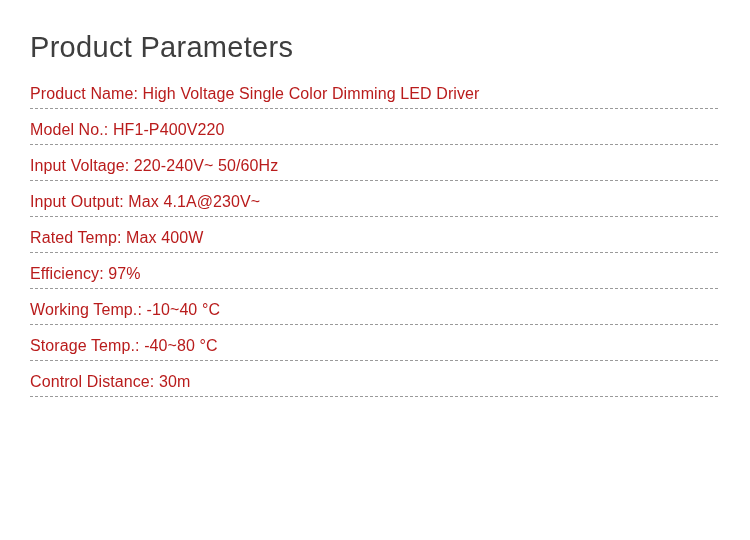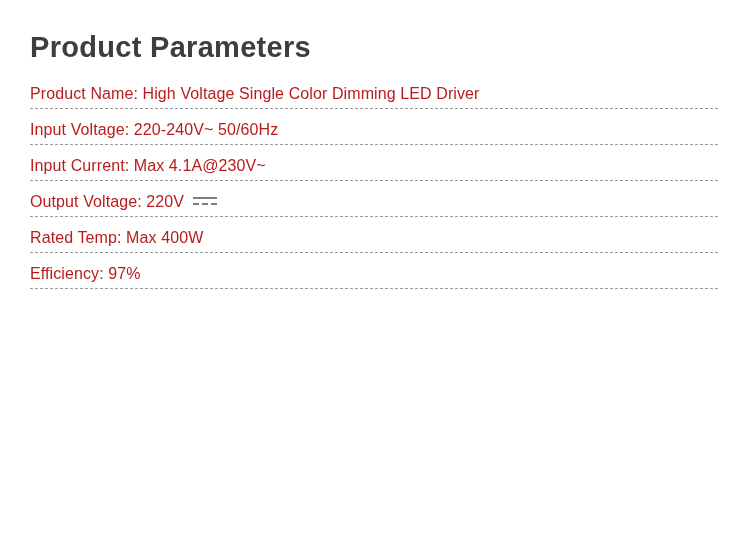--- a/index.html
+++ b/index.html
@@ -16,21 +16,21 @@
   }
   .content {
     position: absolute;
     left: 30px; top: 0;
     width: 688px;
   }
   .page-title {
     margin-top: 30px;
     font-size: 29px;
     line-height: 34px;
-    font-weight: 700;
+    font-weight: 400;
     color: #3e3e3e;
     letter-spacing: 0.3px;
     margin-bottom: 9px;
   }
   .param-row {
     box-sizing: content-box;
     height: 18px;
     padding: 12px 0 5px 0;
     border-bottom: 1px dashed #9a9a9a;
     font-size: 16px;
@@ -70,40 +70,49 @@
 
 <div class="page">
   <div class="content">
 
     <h1 class="page-title">Product Parameters</h1>
 
     <div class="param-row">
       <span class="param-text">Product Name: High Voltage Single Color Dimming LED Driver</span>
     </div>
 
+    <div class="param-row">
+      <span class="param-text">Model No.: HF1-P400V220</span>
+    </div>
 
     <div class="param-row">
       <span class="param-text">Input Voltage: 220-240V~ 50/60Hz</span>
     </div>
 
     <div class="param-row">
-      <span class="param-text">Input Current: Max 4.1A@230V~</span>
+      <span class="param-text">Input Output: Max 4.1A@230V~</span>
     </div>
 
-    <div class="param-row">
-      <span class="param-text">Output Voltage: 220V</span><span class="dc-symbol"></span>
-    </div>
 
 
     <div class="param-row">
       <span class="param-text">Rated Temp: Max 400W</span>
     </div>
 
     <div class="param-row">
       <span class="param-text">Efficiency: 97%</span>
     </div>
 
+    <div class="param-row">
+      <span class="param-text">Working Temp.: -10~40 °C</span>
+    </div>
+
+    <div class="param-row">
+      <span class="param-text">Storage Temp.: -40~80 °C</span>
+    </div>
 
 
-
+    <div class="param-row">
+      <span class="param-text">Control Distance: 30m</span>
+    </div>
 
   </div>
 </div>
 
 </body></html>

